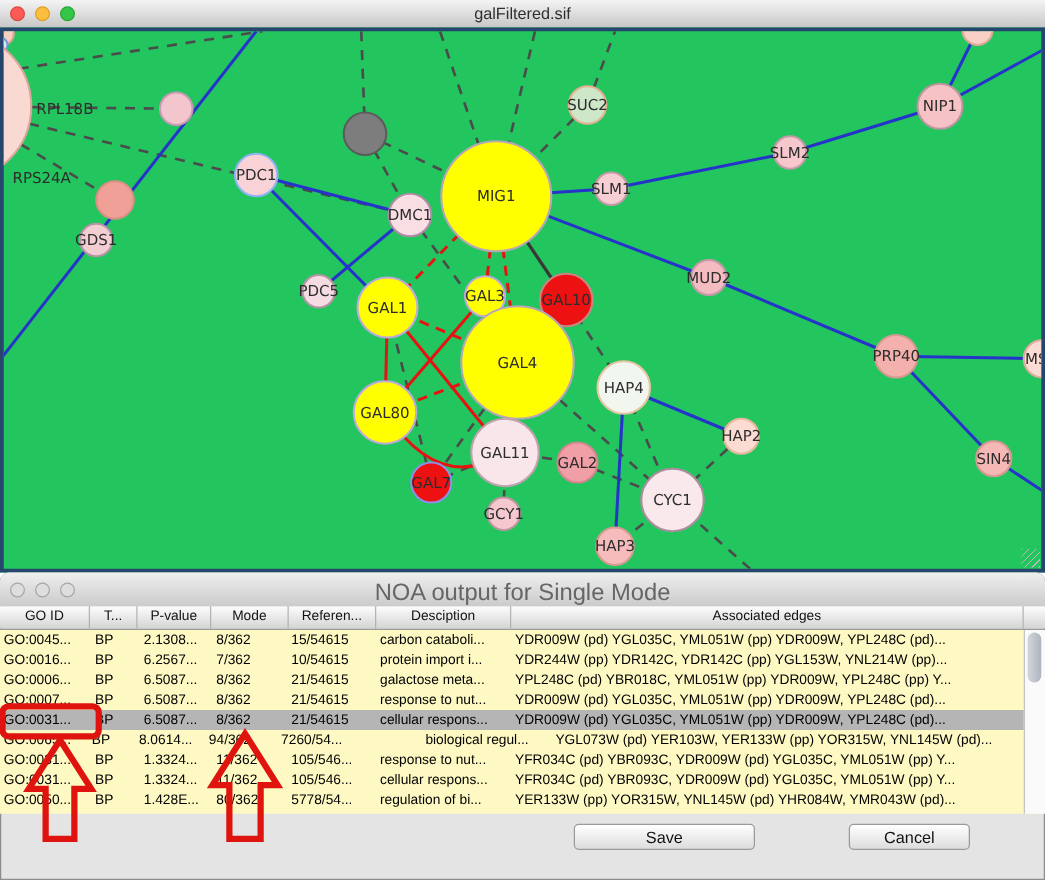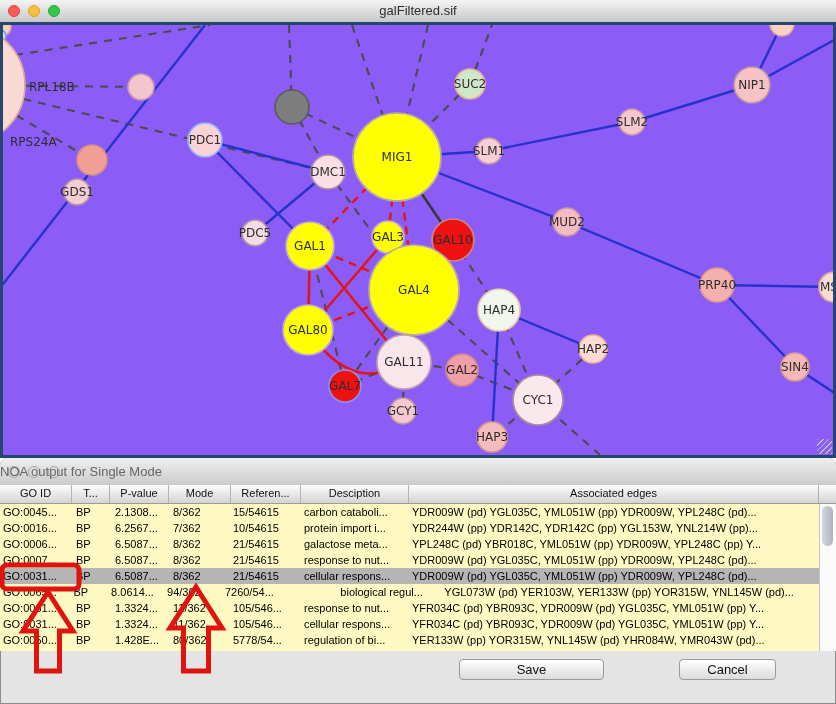--- a/index.html
+++ b/index.html
@@ -10,39 +10,39 @@
   .titlebar{position:relative;height:22px;background:linear-gradient(#f4f4f4,#c7c7c7);
             border-bottom:1px solid #8f8f8f;}
   .titlebar .title{position:absolute;left:0;right:0;top:3px;text-align:center;
             font-size:13px;color:#2e2e2e;}
   .tl{position:absolute;top:5px;width:12px;height:12px;border-radius:50%;box-sizing:border-box;}
   .tl.r{left:8px;background:#fc5b55;border:1px solid #dd4741;}
   .tl.y{left:28px;background:#fdbd3e;border:1px solid #dda023;}
   .tl.g{left:48px;background:#35c649;border:1px solid #24a835;}
   .tl.gray{background:#dedede;border:1px solid #a6a6a6;}
   .canvas{position:absolute;left:0;top:22px;width:836px;height:436px;box-sizing:border-box;
-          border:3px solid #27466d;background:#8b5cf6;}
+          border:3px solid #27466d;background:#22c55e;}
   .canvas svg{display:block;width:830px;height:430px;}
   .grip{position:absolute;right:1px;bottom:1px;width:15px;height:15px;
         background:repeating-linear-gradient(135deg,#b9b9b9 0 1px,transparent 1px 4px);}
   .edge{fill:none}
   .edge.blue{stroke:#2633cb;stroke-width:2.4;}
   .edge.dashed{stroke:#4b4b4b;stroke-width:2.1;stroke-dasharray:8 7;}
   .edge.dark{stroke:#383838;stroke-width:2.6;}
   .edge.red{stroke:#e61313;stroke-width:2.4;}
   .edge.reddash{stroke:#e61313;stroke-width:2.4;stroke-dasharray:8 6;}
   .node{stroke-width:1.7;}
   .nlabel{font-family:"DejaVu Sans",sans-serif;font-size:12px;fill:#2d2d2d;}
   
   .win-bot{position:absolute;left:0;top:458px;width:836px;height:246px;background:#e4e4e4;
            border-radius:7px 7px 0 0;box-shadow:0 0 0 1px #8d8d8d inset;}
   .titlebar2{position:relative;height:27px;background:linear-gradient(#efefef,#cbcbcb);
              border-bottom:1px solid #979797;border-radius:7px 7px 0 0;}
-  .titlebar2 .title{position:absolute;left:0;right:0;top:6px;text-align:left;
-             font-size:13px;color:#666;}
+  .titlebar2 .title{position:absolute;left:0;right:0;top:6px;text-align:center;
+             font-size:19px;color:#666;}
   .tl2{position:absolute;top:8px;width:12px;height:12px;border-radius:50%;box-sizing:border-box;}
   .thead{position:absolute;left:0;top:27px;width:836px;height:18px;display:flex;
          background:linear-gradient(#fdfdfd,#d4d4d4);border-bottom:1px solid #9b9b9b;}
   .thcell{box-sizing:border-box;height:18px;line-height:17px;font-size:11px;color:#111;
           text-align:center;border-right:1px solid #b3b3b3;overflow:hidden;white-space:nowrap;}
   .tbody{position:absolute;left:0;top:46px;width:836px;height:147px;background:#fef9c3;overflow:hidden;}
   .trow{display:flex;height:16px;line-height:16px;}
   .trow.sel{background:#b5b5b5;}
   .tcell{box-sizing:border-box;font-size:11px;color:#000;overflow:hidden;white-space:nowrap;}
   .scrollbar{position:absolute;right:0;top:0;bottom:0;width:16px;background:#fafafa;

